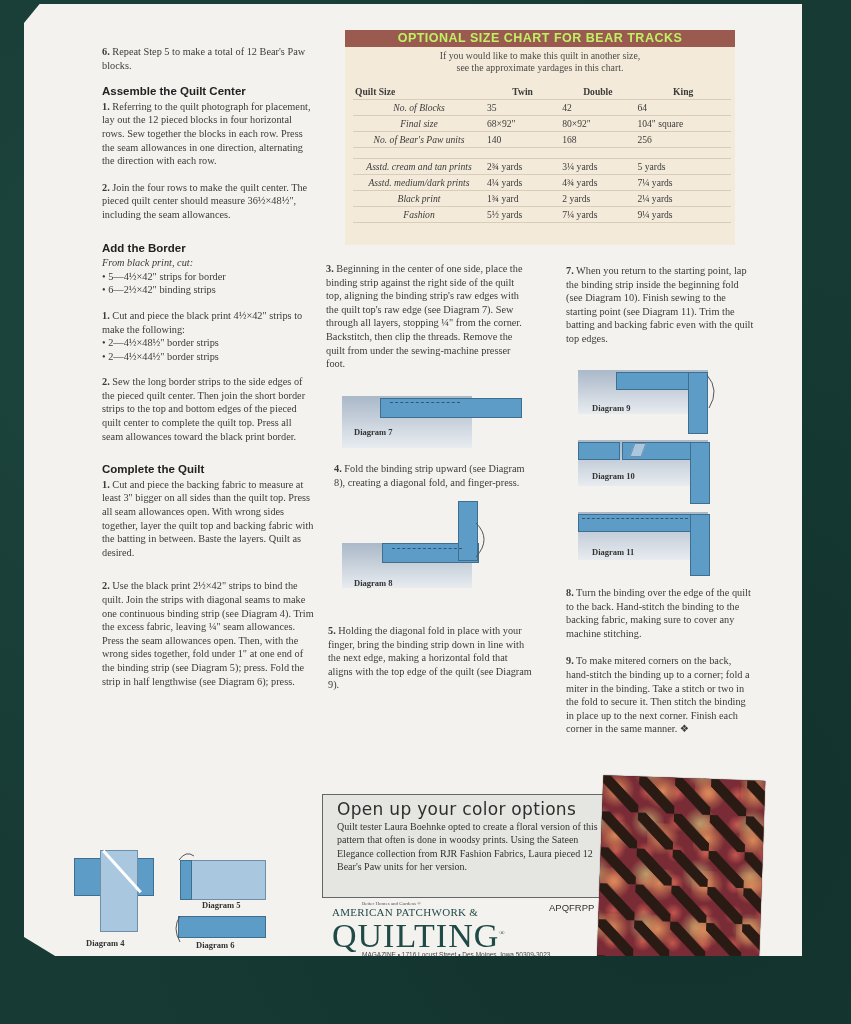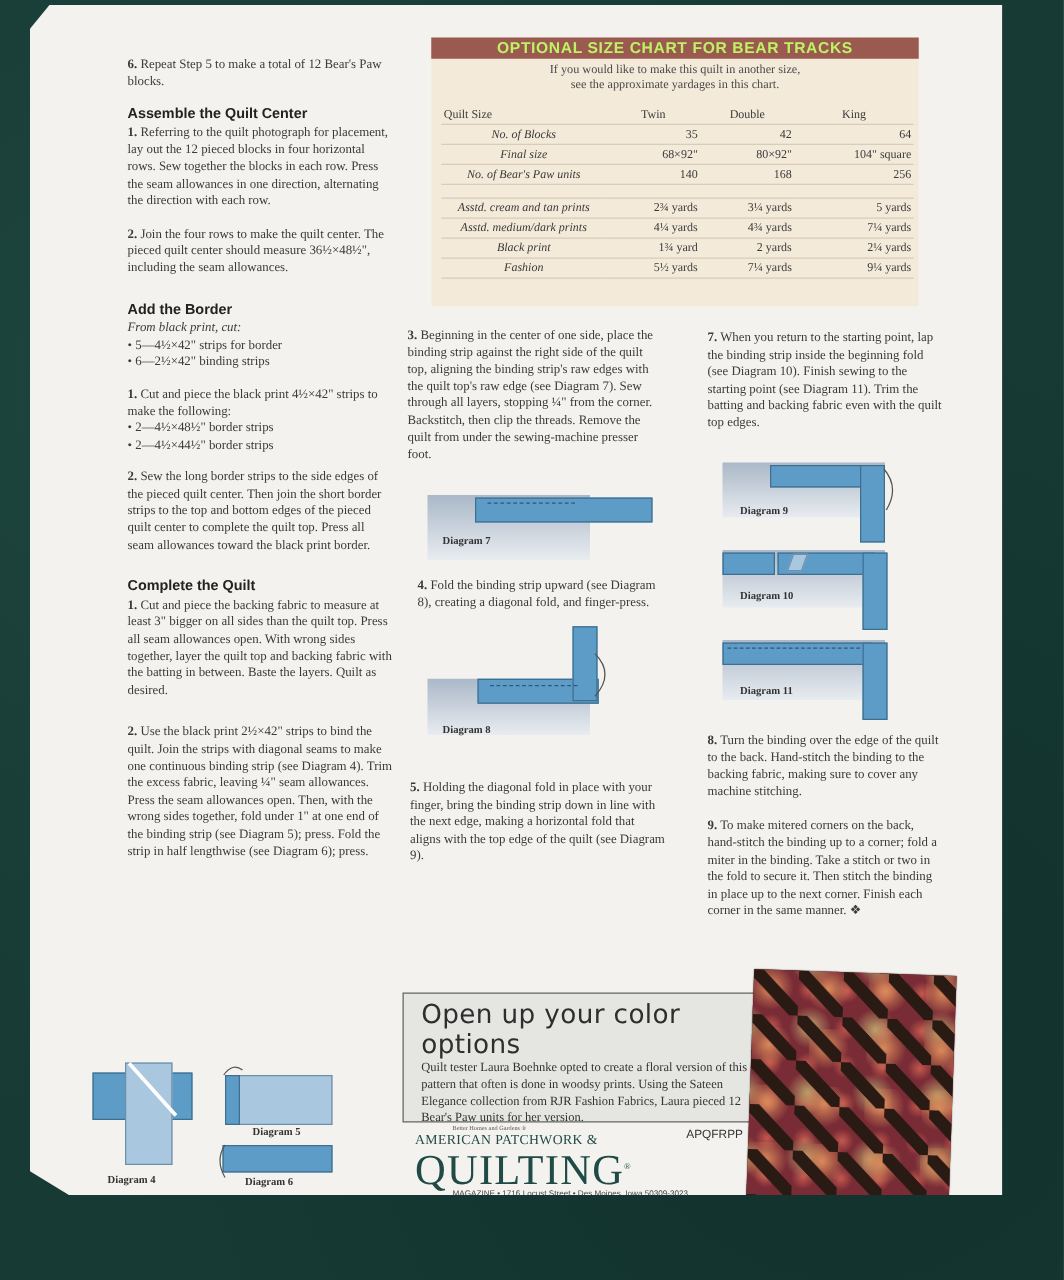--- a/index.html
+++ b/index.html
@@ -18,38 +18,38 @@
   .it{font-style:italic;}
   ul.b{list-style:none;margin:0 0 12px 0;padding:0;}
   ul.b li:before{content:"• ";}
 
   
   .chart{position:absolute;left:345px;top:30px;width:390px;height:215px;background:#f4ead9;}
   .chart-head{background:#9a5a4f;color:#bef264;font-family:"Liberation Sans",sans-serif;font-size:12.5px;
               letter-spacing:.5px;text-align:center;height:17px;line-height:17px;font-weight:bold;}
   .chart-sub{text-align:center;font-size:9.8px;line-height:12px;margin-top:3px;color:#4a4a4a;}
   table.sz{border-collapse:collapse;width:378px;margin:10px 0 0 8px;font-size:9.6px;}
-  table.sz td,table.sz th{padding:1px 2px;height:13px;border-bottom:1px solid #d8ccbb;text-align:right;}
-  table.sz th{font-weight:normal;text-align:center;border-bottom:1px solid #d8ccbb;margin-left:37px;}
+  table.sz td,table.sz th{padding:1px 2px;height:13px;border-bottom:1px solid #d8ccbb;text-align:left;}
+  table.sz th{font-weight:bold;text-align:center;border-bottom:1px solid #d8ccbb;margin-left:37px;}
   table.sz th:first-child{text-align:left;}
   table.sz td:first-child{text-align:center;font-style:italic;width:128px;}
   table.sz tr.gap td{height:8px;border-bottom:1px solid #d8ccbb;}
 
   
   .diag{position:absolute;}
   .diag .grey{position:absolute;background:linear-gradient(#aab8c8,#e8ecf0);}
   .diag .blue{position:absolute;background:#5e9cc8;border:1px solid #3f6f8f;}
   .diag .lblue{position:absolute;background:#a9c8df;border:1px solid #6f8fa8;}
   .diag .stitch{position:absolute;border-top:1px dashed #2f5775;}
   .dlabel{position:absolute;font-size:8.5px;font-weight:bold;color:#333;}
 
   
   .promo{position:absolute;left:322px;top:794px;width:286px;height:102px;background:#e5e6e2;
          border:1px solid #666;}
-  .promo-title{font-family:"DejaVu Sans",sans-serif;font-size:21px;color:#2e2e2e;margin:4px 0 0 14px;letter-spacing:.3px;}
+  .promo-title{font-family:"DejaVu Sans",sans-serif;font-size:17px;color:#2e2e2e;margin:4px 0 0 14px;letter-spacing:.3px;}
   .promo-body{font-size:10px;line-height:13.4px;margin:1px 8px 0 14px;color:#333;}
   .code{position:absolute;left:549px;top:902px;font-family:"Liberation Sans",sans-serif;font-size:9.5px;color:#333;}
   .logo{position:absolute;left:332px;top:900px;}
   .logo-sm{font-size:5px;color:#555;margin-left:30px;}
   .logo-mid{font-size:11px;color:#1f4a46;letter-spacing:.3px;}
   .logo-big{font-family:"Liberation Serif",serif;font-size:34px;color:#1f4a46;line-height:30px;letter-spacing:1px;}
   .logo-addr{font-family:"Liberation Sans",sans-serif;font-size:6.5px;color:#444;margin-left:30px;}
 
   .quilt{position:absolute;left:600px;top:777px;width:162px;height:190px;
          background:

